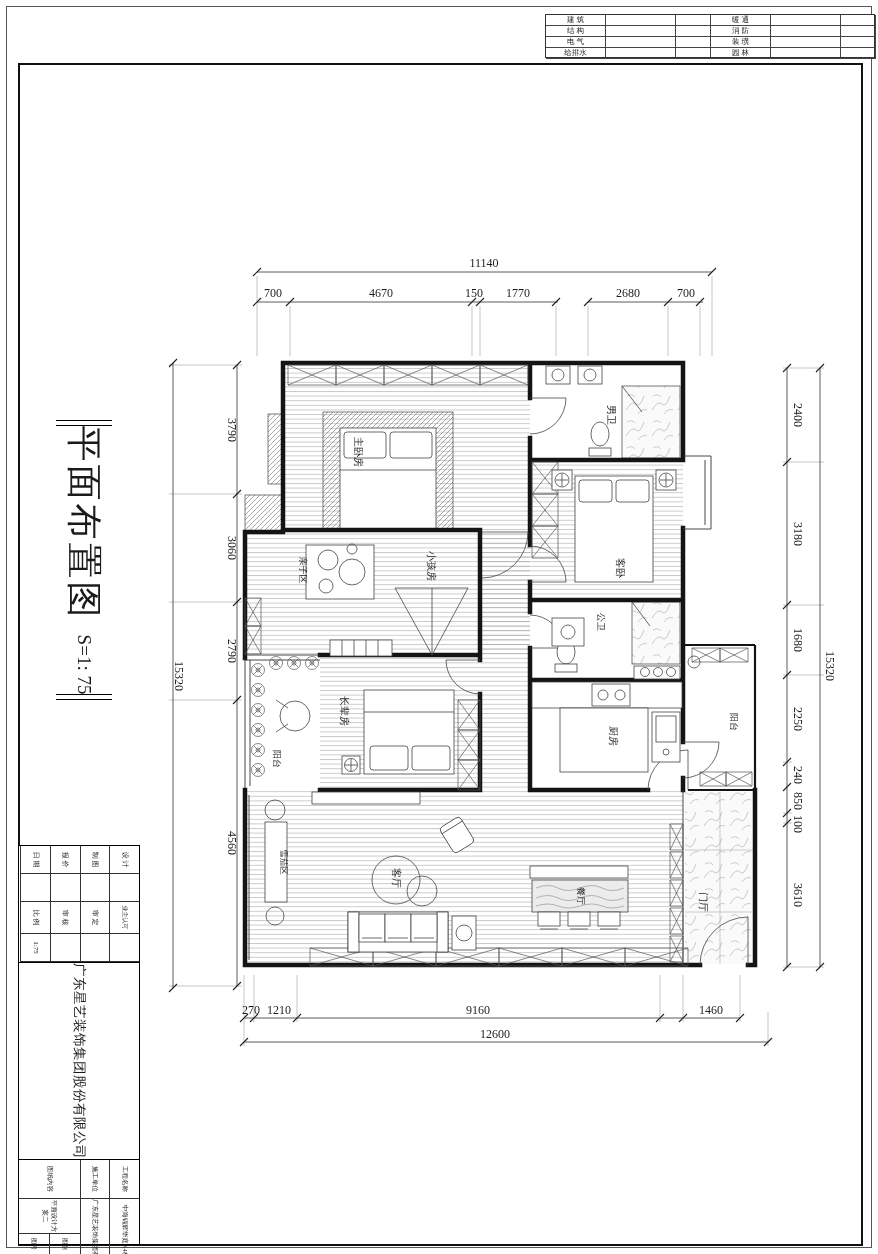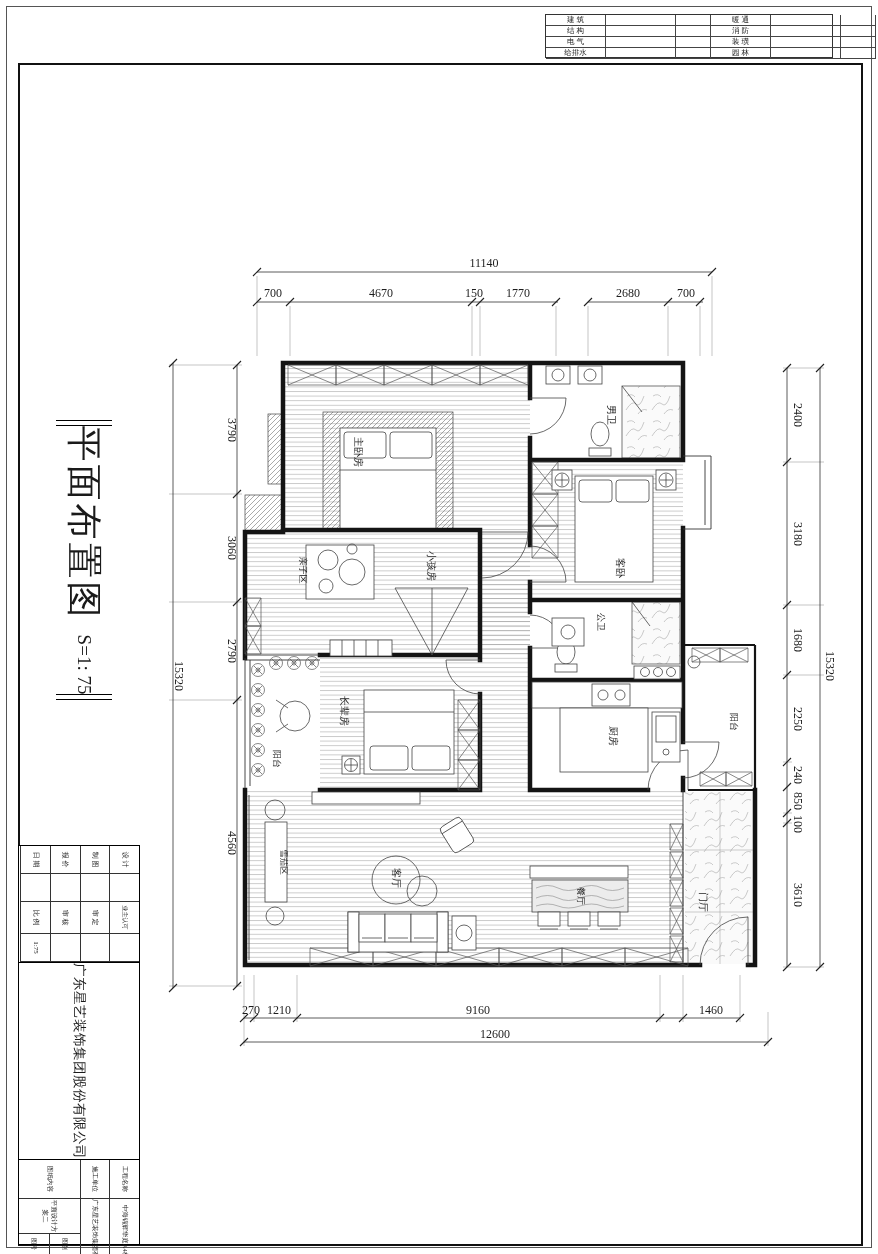--- a/index.html
+++ b/index.html
@@ -1,21 +1,21 @@
 <!DOCTYPE html>
 <html><head>
 <meta charset="utf-8">
 <style>
   html,body{margin:0;padding:0;background:#fff;}
   body{width:878px;height:1254px;position:relative;font-family:"Liberation Serif",serif;color:#1a1a1a;}
   .abs{position:absolute;}
   .outer-border{left:6px;top:6px;width:864px;height:1240px;border:1px solid #555;}
   .main-frame{left:18px;top:63px;width:841px;height:1179px;border:2.5px solid #111;}
   
-  .disc-table{left:545px;top:14px;width:288px;height:44px;display:grid;
+  .disc-table{left:545px;top:14px;width:330px;height:44px;display:grid;
     grid-template-columns:60px 70px 35px 60px 70px 35px;grid-auto-rows:11px;
     border:1px solid #333;box-sizing:border-box;background:#fff;}
   .disc-table div{border-right:0.5px solid #444;border-bottom:0.5px solid #444;
     font-size:7.5px;line-height:10px;text-align:center;overflow:hidden;white-space:nowrap;}
   
   .sheet-title{left:112px;top:420px;width:278px;height:56px;transform:rotate(90deg);
     transform-origin:0 0;border-left:1.5px solid #000;border-right:1.5px solid #000;}
   .sheet-title .inner{margin:0 4px;height:100%;border-left:1px solid #000;border-right:1px solid #000;
     display:flex;align-items:center;justify-content:center;gap:14px;}
   .sheet-title .big{font-size:36px;letter-spacing:3px;white-space:nowrap;}

